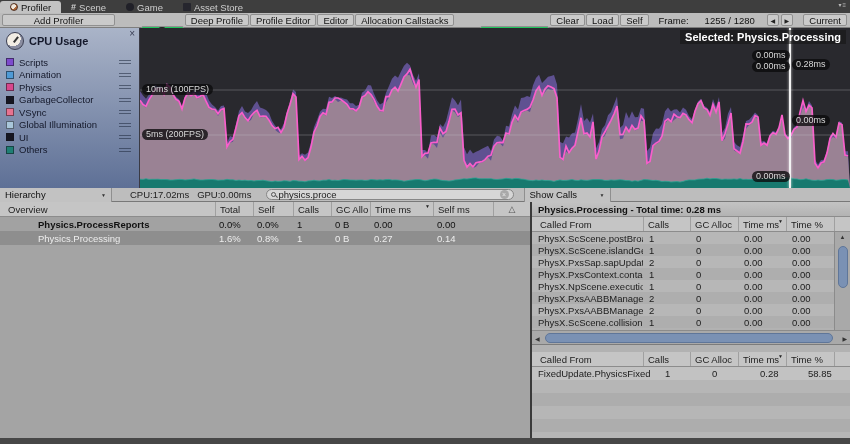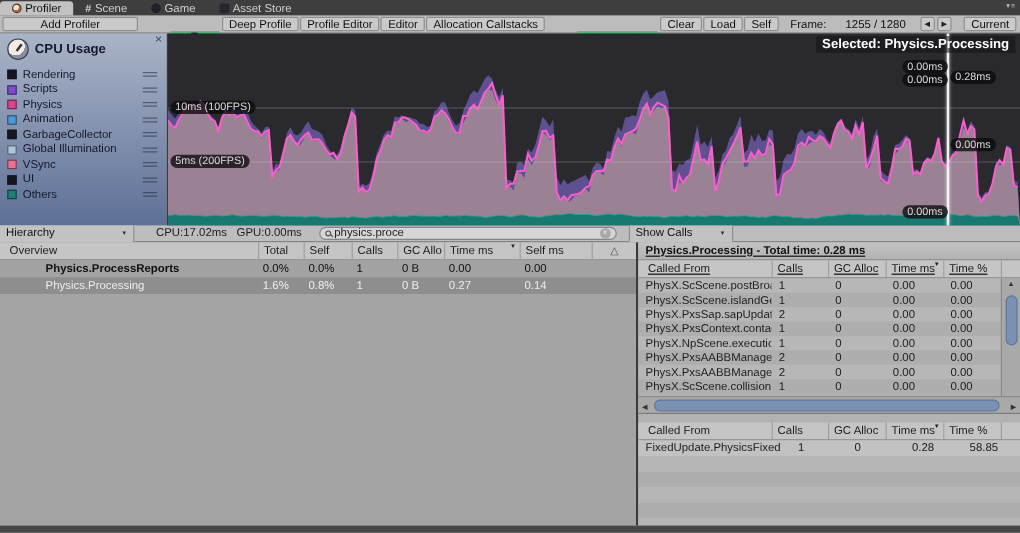--- a/index.html
+++ b/index.html
@@ -55,21 +55,21 @@
   .searchbox { margin-left:14px; width:248px; height:11px; background:#d6d6d6; border:1px solid #868686; border-radius:7px; display:flex; align-items:center; padding:0 4px; gap:3px; }
   .mag { width:5px; height:5px; border:1px solid #555; border-radius:50%; position:relative; flex:0 0 auto; }
   .mag::after { content:""; position:absolute; width:3px; height:1px; background:#555; right:-3px; bottom:-1px; transform:rotate(45deg); }
   .search-text { flex:1; font-size:9.5px; color:#222; white-space:nowrap; overflow:hidden; }
   .clear-btn { width:9px; height:9px; border-radius:50%; background:#a9a9a9; color:#e8e8e8; font-size:7px; line-height:9px; text-align:center; flex:0 0 auto; }
 
   
   .content { position:absolute; left:0; top:202px; width:850px; height:236px; }
   .pane-left { position:absolute; left:0; top:0; width:530px; height:236px; background:#a4a4a4; }
   .pane-div { position:absolute; left:530px; top:0; width:2px; height:236px; background:#3a3a3a; }
-  .pane-right { position:absolute; left:532px; top:0; width:318px; height:236px; background:#b2b2b2;text-decoration:underline; }
+  .pane-right { position:absolute; left:532px; top:0; width:318px; height:236px; background:#b2b2b2; }
   .bottom-strip { position:absolute; left:0; top:438px; width:850px; height:6px; background:#474747; }
 
   .hdr-row { display:flex; align-items:center; height:15px; background:#c5c5c5; border-bottom:1px solid #8c8c8c; font-size:9.5px; color:#1c1c1c; }
   .hdr-cell { height:100%; display:flex; align-items:center; padding-left:4px; border-left:1px solid #a0a0a0; position:relative; white-space:nowrap; overflow:hidden; }
   .hdr-cell:first-child { border-left:none; padding-left:8px; }
   .sort-arr { position:absolute; right:3px; top:1px; font-size:5px; color:#222; }
 
   .c-name { flex:1; } .c-total{width:38px;} .c-self{width:40px;} .c-calls{width:38px;} .c-gc{width:39px;} .c-time{width:63px;} .c-selfms{width:60px;} .c-warn{width:37px; justify-content:center; padding-left:0;}
   .warn-tri { color:#555; font-size:9px; }
 
@@ -178,52 +178,47 @@
   </div>
 
   <div class="legend">
     <div class="legend-close">×</div>
     <div class="legend-head">
       <span class="gauge-icon"></span>
       <span class="legend-title">CPU Usage</span>
     </div>
     <div id="legend-items">
         <div class="legend-item">
-          <span class="chip" style="background:#161620"></span>
-          <span class="legend-label">Rendering</span>
-          <span class="drag"></span>
-        </div>
-        <div class="legend-item">
           <span class="chip" style="background:#7d4bcd"></span>
           <span class="legend-label">Scripts</span>
           <span class="drag"></span>
         </div>
         <div class="legend-item">
+          <span class="chip" style="background:#4f9ad6"></span>
+          <span class="legend-label">Animation</span>
+          <span class="drag"></span>
+        </div>
+        <div class="legend-item">
           <span class="chip" style="background:#d8478c"></span>
           <span class="legend-label">Physics</span>
           <span class="drag"></span>
         </div>
         <div class="legend-item">
-          <span class="chip" style="background:#4f9ad6"></span>
-          <span class="legend-label">Animation</span>
-          <span class="drag"></span>
-        </div>
-        <div class="legend-item">
           <span class="chip" style="background:#161620"></span>
           <span class="legend-label">GarbageCollector</span>
           <span class="drag"></span>
         </div>
         <div class="legend-item">
+          <span class="chip" style="background:#e87390"></span>
+          <span class="legend-label">VSync</span>
+          <span class="drag"></span>
+        </div>
+        <div class="legend-item">
           <span class="chip" style="background:#a9c6da"></span>
           <span class="legend-label">Global Illumination</span>
-          <span class="drag"></span>
-        </div>
-        <div class="legend-item">
-          <span class="chip" style="background:#e87390"></span>
-          <span class="legend-label">VSync</span>
           <span class="drag"></span>
         </div>
         <div class="legend-item">
           <span class="chip" style="background:#161620"></span>
           <span class="legend-label">UI</span>
           <span class="drag"></span>
         </div>
         <div class="legend-item">
           <span class="chip" style="background:#1e7f74"></span>
           <span class="legend-label">Others</span>

